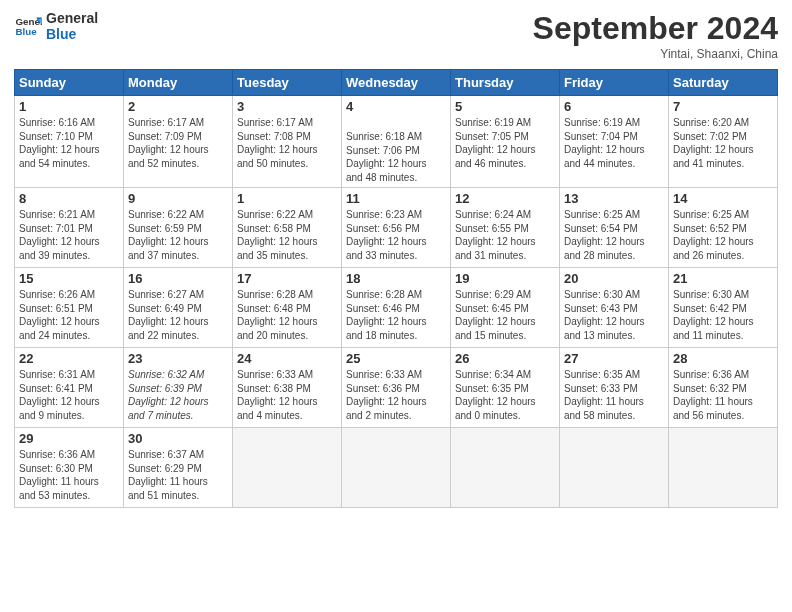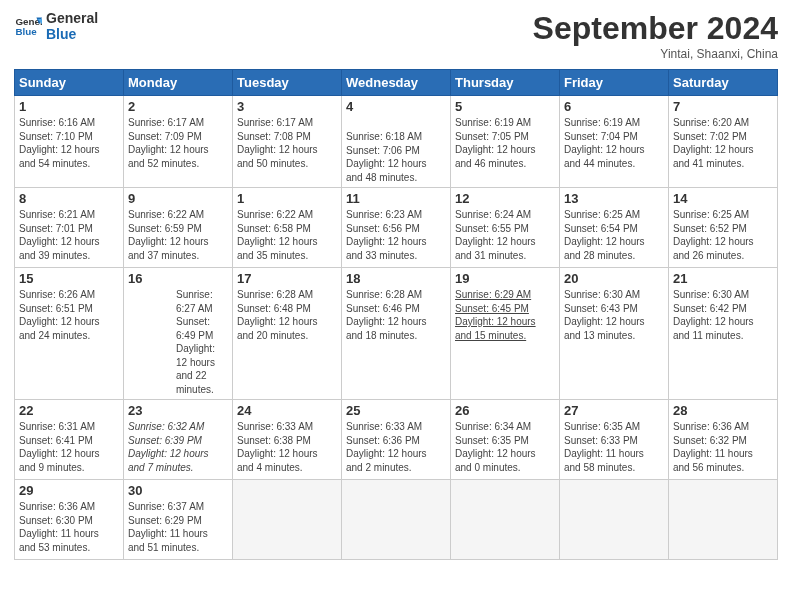--- a/index.html
+++ b/index.html
@@ -220,42 +220,42 @@
         <tr>
           <td>
             <span class="day-num">15</span>
             <div class="day-info" style="white-space: pre-line;">Sunrise: 6:26 AM
 Sunset: 6:51 PM
 Daylight: 12 hours
 and 24 minutes.</div>
           </td>
           <td>
             <span class="day-num">16</span>
-            <div class="day-info" style="white-space: pre-line; margin-left: 48px;">Sunrise: 6:27 AM
+            <div class="day-info" style="white-space: pre-line;">Sunrise: 6:27 AM
 Sunset: 6:49 PM
 Daylight: 12 hours
 and 22 minutes.</div>
           </td>
           <td>
             <span class="day-num">17</span>
             <div class="day-info" style="white-space: pre-line;">Sunrise: 6:28 AM
 Sunset: 6:48 PM
 Daylight: 12 hours
 and 20 minutes.</div>
           </td>
           <td>
             <span class="day-num">18</span>
             <div class="day-info" style="white-space: pre-line;">Sunrise: 6:28 AM
 Sunset: 6:46 PM
 Daylight: 12 hours
 and 18 minutes.</div>
           </td>
           <td>
             <span class="day-num">19</span>
-            <div class="day-info" style="white-space: pre-line; text-decoration: underline;">Sunrise: 6:29 AM
+            <div class="day-info" style="white-space: pre-line;">Sunrise: 6:29 AM
 Sunset: 6:45 PM
 Daylight: 12 hours
 and 15 minutes.</div>
           </td>
           <td>
             <span class="day-num">20</span>
             <div class="day-info" style="white-space: pre-line;">Sunrise: 6:30 AM
 Sunset: 6:43 PM
 Daylight: 12 hours
 and 13 minutes.</div>

